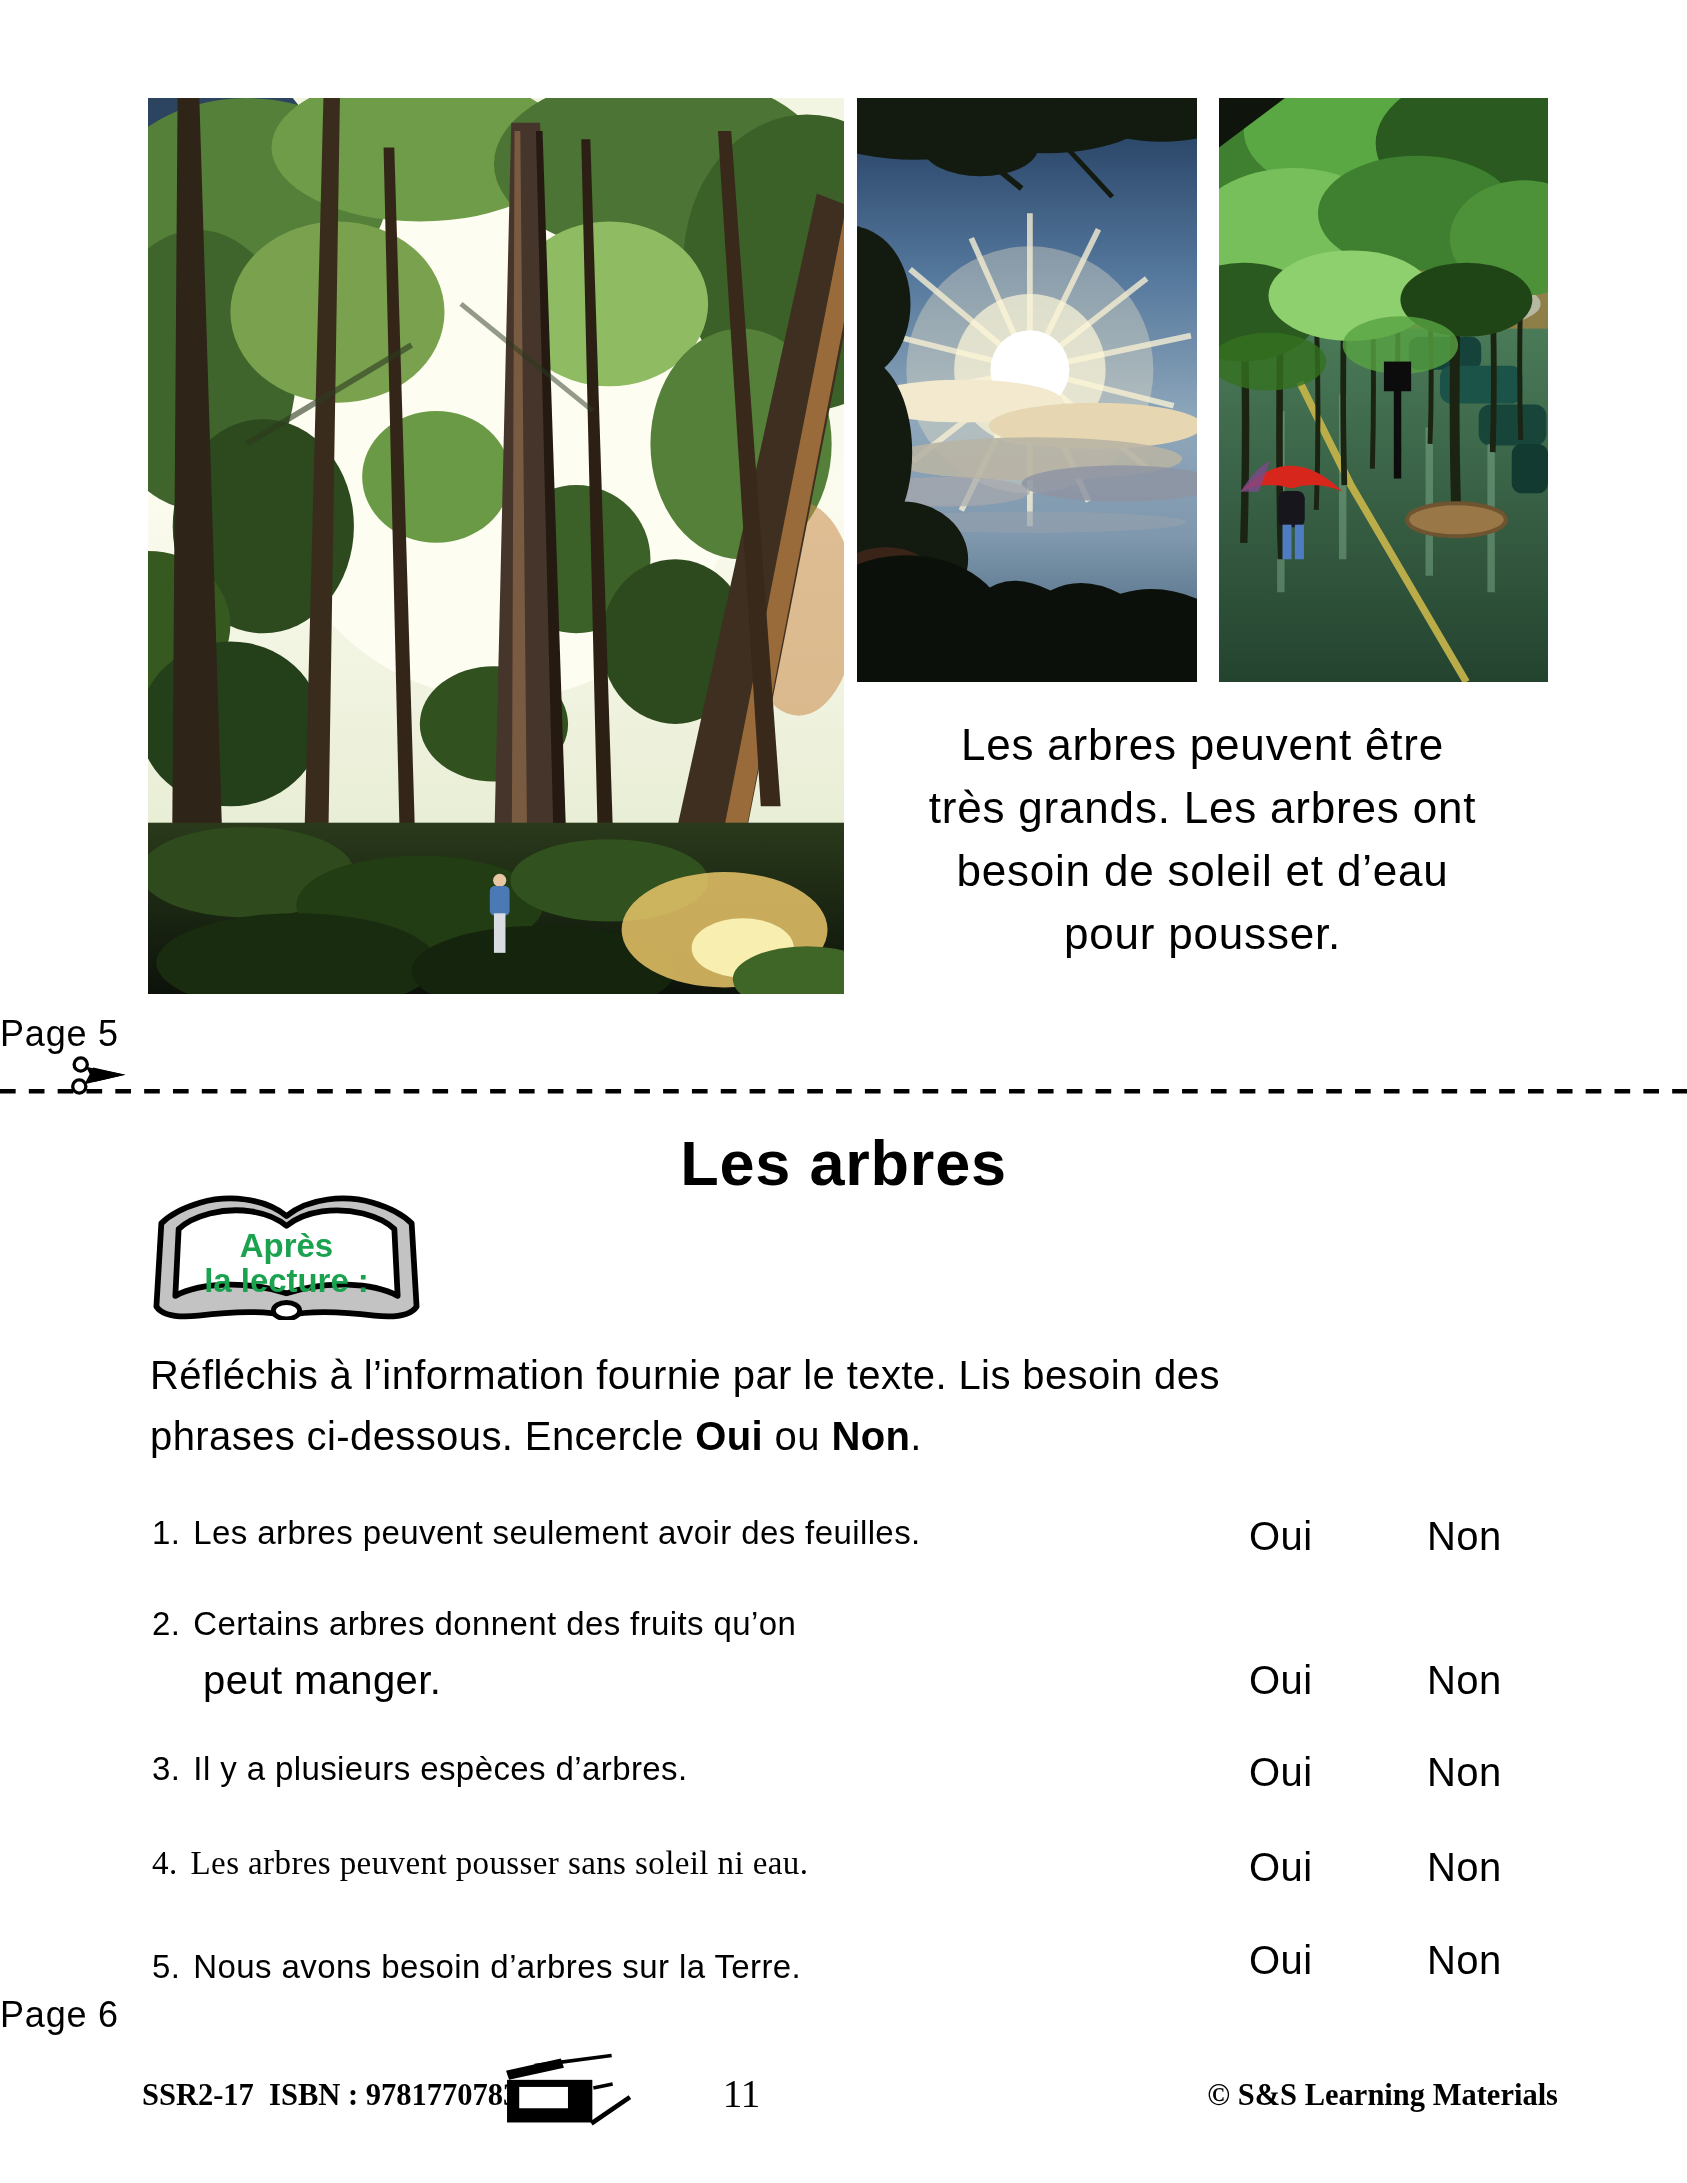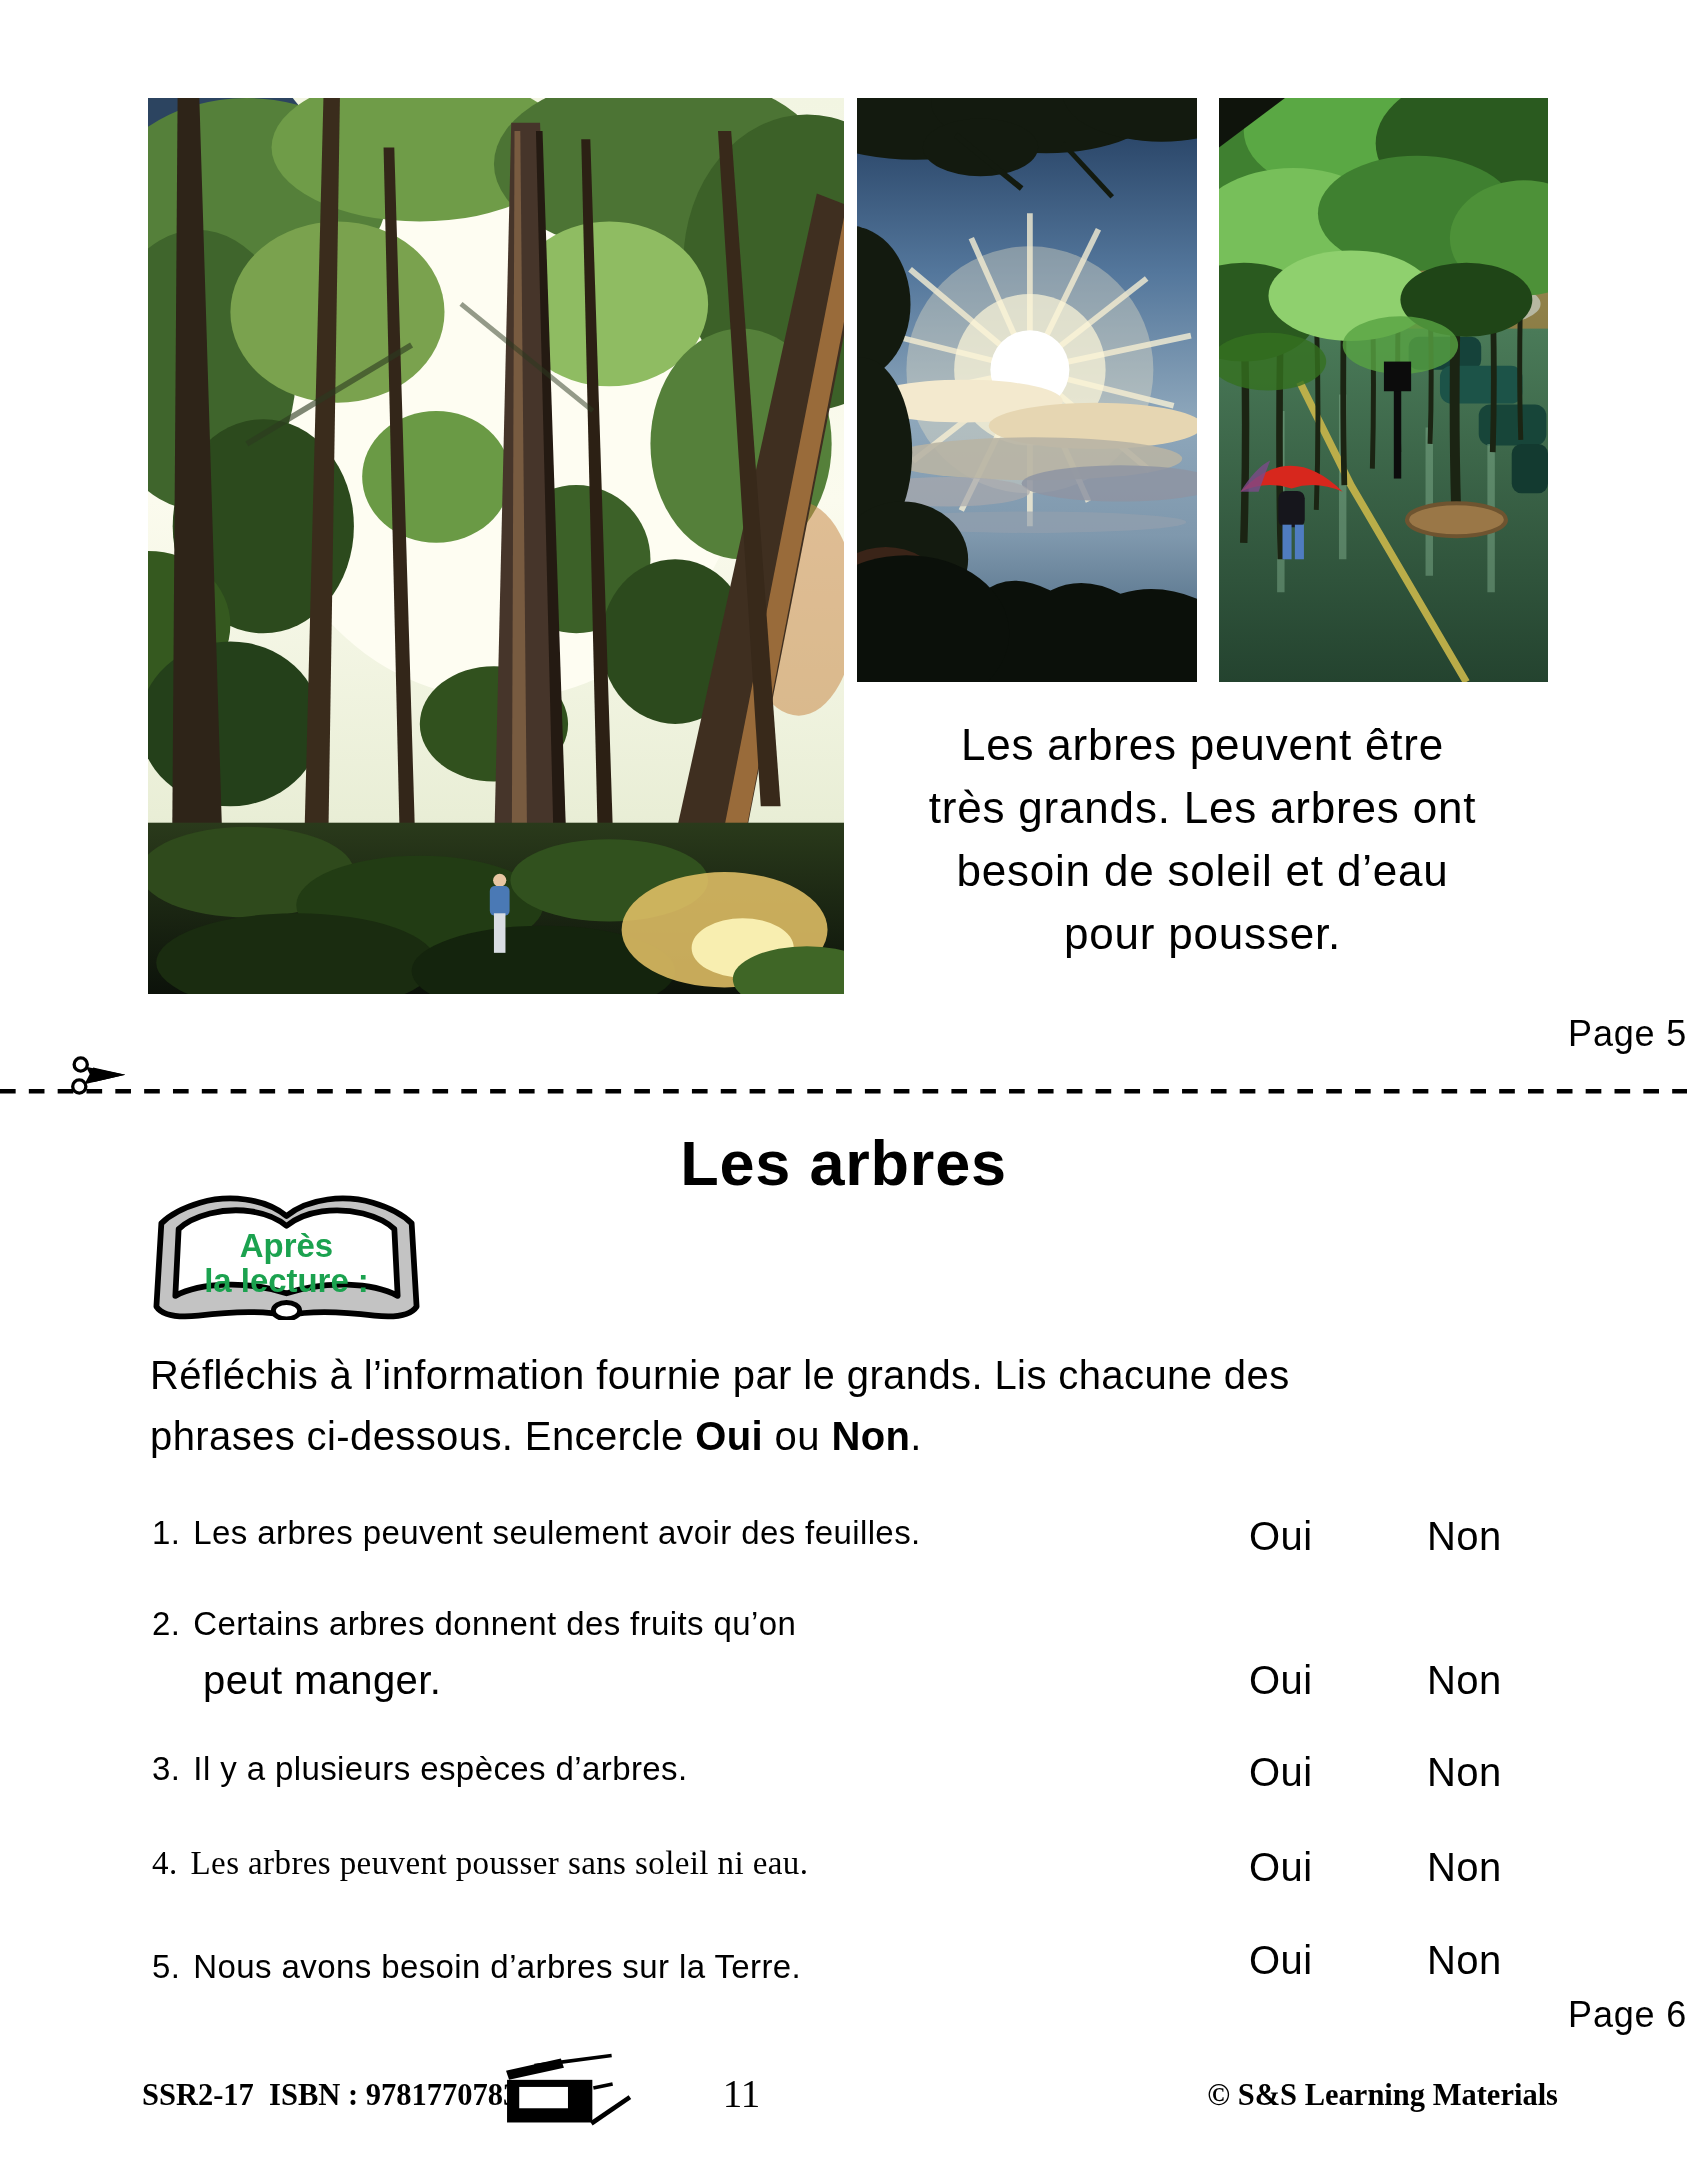--- a/index.html
+++ b/index.html
@@ -8,21 +8,21 @@
     font-family:"Liberation Sans", sans-serif;color:#000;overflow:hidden;
   }
   .photo{position:absolute;overflow:hidden;background:#dfe4da;}
   .photo svg{display:block;width:100%;height:100%;}
 
   .caption{
     position:absolute;left:850px;top:713px;width:705px;
     text-align:center;font-size:44px;line-height:63px;letter-spacing:0.8px;
   }
   .page-label{
-    position:absolute;left:0;width:1687px;text-align:right;
+    position:absolute;left:0;width:1687px;text-align:left;
     font-size:36px;letter-spacing:0.8px;
   }
   .cutline{position:absolute;left:0;top:1088px;width:1687px;height:6.6px;}
   .scissors{position:absolute;left:71px;top:1055px;width:59px;height:41px;}
 
   .ws-title{
     position:absolute;left:0;top:1127px;width:1687px;text-align:center;
     font-size:63px;font-weight:bold;letter-spacing:0.8px;
   }
   .badge{position:absolute;left:149px;top:1191px;width:275px;height:129px;}
@@ -296,21 +296,21 @@
 
 <svg class="badge" viewBox="0 0 334 156">
   <path d="M167,30 C140,8 96,4 62,14 C42,20 24,30 15,39 L9,140 C15,149 31,154 60,151 C100,146 140,145 167,151 C194,145 234,146 274,151 C303,154 319,149 325,140 L319,39 C310,30 292,20 272,14 C238,4 194,8 167,30 Z" fill="#c3c3c3" stroke="#000" stroke-width="7" stroke-linejoin="round"></path>
   <path d="M167,42 C144,23 106,19 74,27 C55,32 42,40 36,46 L32,127 C62,111 120,108 167,124 C214,108 272,111 302,127 L298,46 C292,40 279,32 260,27 C228,19 190,23 167,42 Z" fill="#ffffff" stroke="#000" stroke-width="7" stroke-linejoin="round"></path>
   <ellipse cx="167" cy="145" rx="16" ry="10" fill="#fff" stroke="#000" stroke-width="6"></ellipse>
   <text x="167" y="80" text-anchor="middle" font-family="Liberation Sans, sans-serif" font-size="40" font-weight="bold" fill="#1ba24f">Après</text>
   <text x="167" y="122" text-anchor="middle" font-family="Liberation Sans, sans-serif" font-size="40" font-weight="bold" fill="#1ba24f">la lecture :</text>
 </svg>
 
 <div class="instructions">
-  <div>Réfléchis à l’information fournie par le grands. Lis chacune des</div>
+  <div>Réfléchis à l’information fournie par le texte. Lis besoin des</div>
   <div><span>phrases ci-dessous. Encercle </span><span class="b">Oui</span><span> ou </span><span class="b">Non</span><span>.</span></div>
 </div>
 
 <div class="q-line" style="top:1514px;"><span class="q-num">1.</span><span>Les arbres peuvent seulement avoir des feuilles.</span></div>
 <div class="oui-col" style="top:1514px;">Oui</div>
 <div class="non-col" style="top:1514px;">Non</div>
 
 <div class="q-line" style="top:1605px;"><span class="q-num">2.</span><span>Certains arbres donnent des fruits qu’on</span></div>
 <div class="q-cont" style="top:1658px;">peut manger.</div>
 <div class="oui-col" style="top:1658px;">Oui</div>

